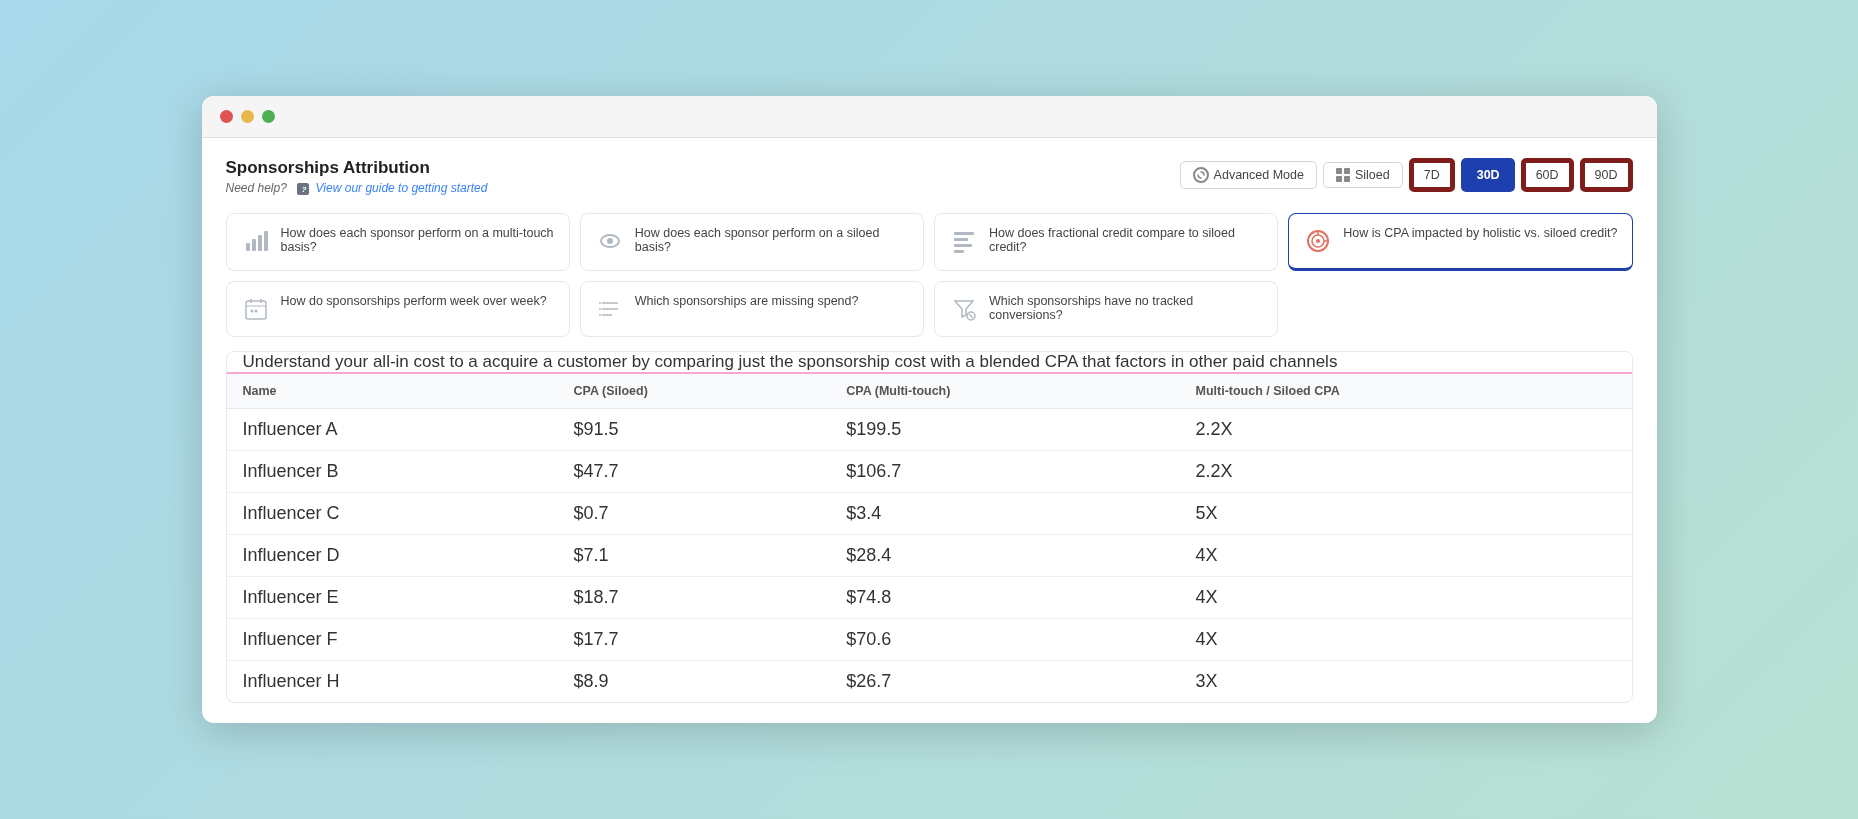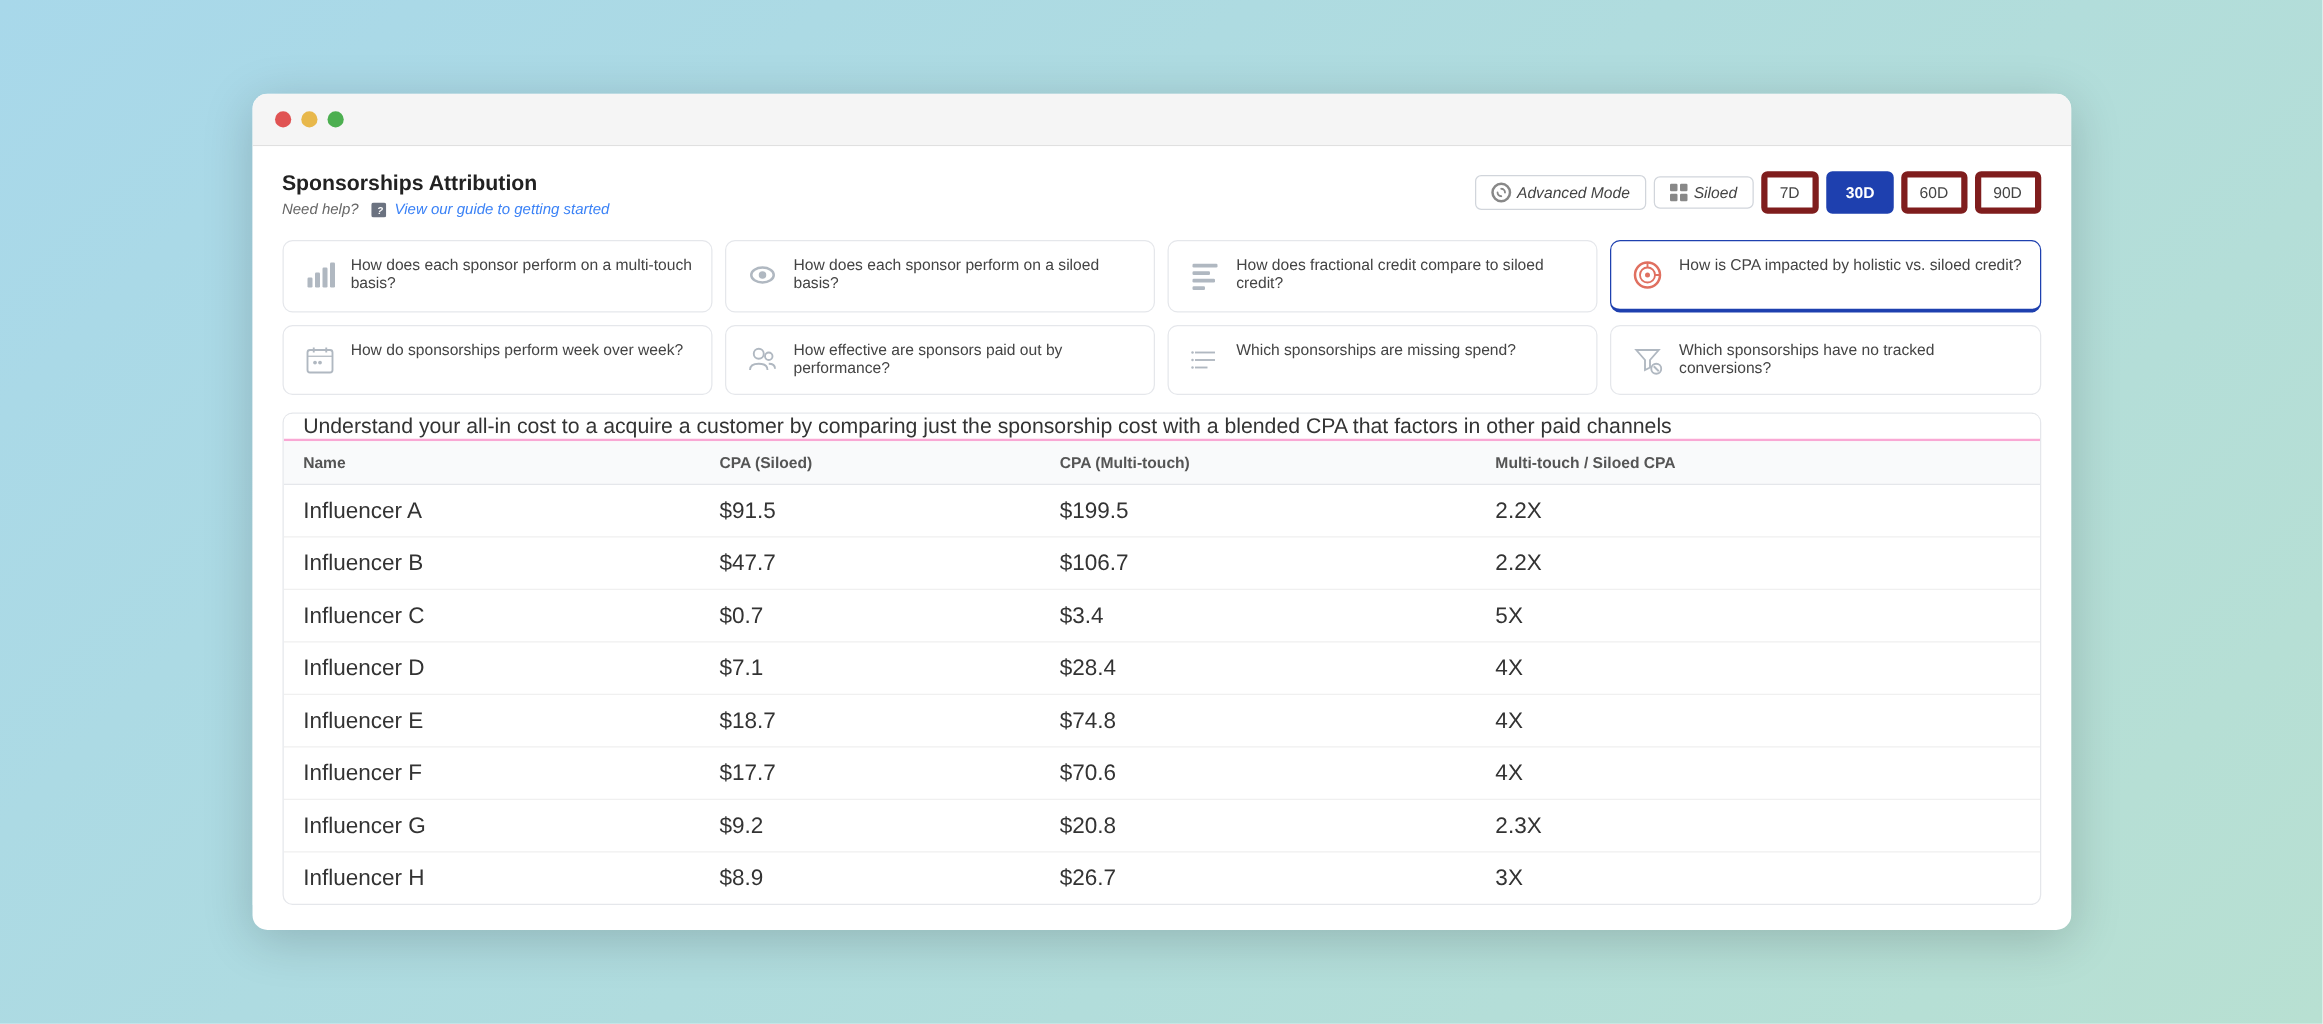--- a/index.html
+++ b/index.html
@@ -71,21 +71,20 @@
       align-items: center;
       gap: 5px;
       padding: 5px 12px;
       border: 1px solid #d1d5db;
       border-radius: 5px;
       background: #fff;
       font-size: 12.5px;
       color: #444;
       cursor: pointer;
       white-space: nowrap;
-      font-style: italic;
     }
     .toolbar-btn .icon-circle {
       width: 16px; height: 16px;
       border: 2px solid #888;
       border-radius: 50%;
       display: inline-flex;
       align-items: center;
       justify-content: center;
     }
     .toolbar-btn .icon-grid {
@@ -293,31 +292,20 @@
             <line x1="7" y1="2" x2="7" y2="6" stroke="#b0b8c1" stroke-width="1.5"></line>
             <line x1="17" y1="2" x2="17" y2="6" stroke="#b0b8c1" stroke-width="1.5"></line>
             <line x1="2" y1="9" x2="22" y2="9" stroke="#b0b8c1" stroke-width="1"></line>
             <circle cx="8" cy="14" r="1.5" fill="#b0b8c1"></circle>
             <circle cx="12" cy="14" r="1.5" fill="#b0b8c1"></circle>
           </svg>
         </div>
         <span>How do sponsorships perform week over week?</span>
       </div>
 
-      <div class="question-card">
-        <div class="q-icon">
-          <svg width="24" height="24" viewBox="0 0 24 24" fill="none">
-            <circle cx="9" cy="7" r="4" stroke="#b0b8c1" stroke-width="1.5"></circle>
-            <circle cx="17" cy="9" r="3" stroke="#b0b8c1" stroke-width="1.5"></circle>
-            <path d="M2 20 Q2 15 9 15 Q16 15 16 20" stroke="#b0b8c1" stroke-width="1.5" fill="none"></path>
-            <path d="M17 15 Q22 15 22 19" stroke="#b0b8c1" stroke-width="1.5" fill="none"></path>
-          </svg>
-        </div>
-        <span>How effective are sponsors paid out by performance?</span>
-      </div>
 
       <div class="question-card">
         <div class="q-icon">
           <svg width="24" height="24" viewBox="0 0 24 24" fill="none">
             <line x1="4" y1="6" x2="20" y2="6" stroke="#b0b8c1" stroke-width="1.5"></line>
             <line x1="4" y1="12" x2="20" y2="12" stroke="#b0b8c1" stroke-width="1.5"></line>
             <line x1="4" y1="18" x2="14" y2="18" stroke="#b0b8c1" stroke-width="1.5"></line>
             <circle cx="2" cy="6" r="1" fill="#b0b8c1"></circle>
             <circle cx="2" cy="12" r="1" fill="#b0b8c1"></circle>
             <circle cx="2" cy="18" r="1" fill="#b0b8c1"></circle>
@@ -382,26 +370,20 @@
               <td>$74.8</td>
               <td>4X</td>
             </tr>
             <tr>
               <td>Influencer F</td>
               <td>$17.7</td>
               <td>$70.6</td>
               <td>4X</td>
             </tr>
             <tr>
-              <td>Influencer G</td>
-              <td>$9.2</td>
-              <td>$20.8</td>
-              <td>2.3X</td>
-            </tr>
-            <tr>
               <td>Influencer H</td>
               <td>$8.9</td>
               <td>$26.7</td>
               <td>3X</td>
             </tr>
           </tbody>
       </table>
     </div>
 
   </div>

